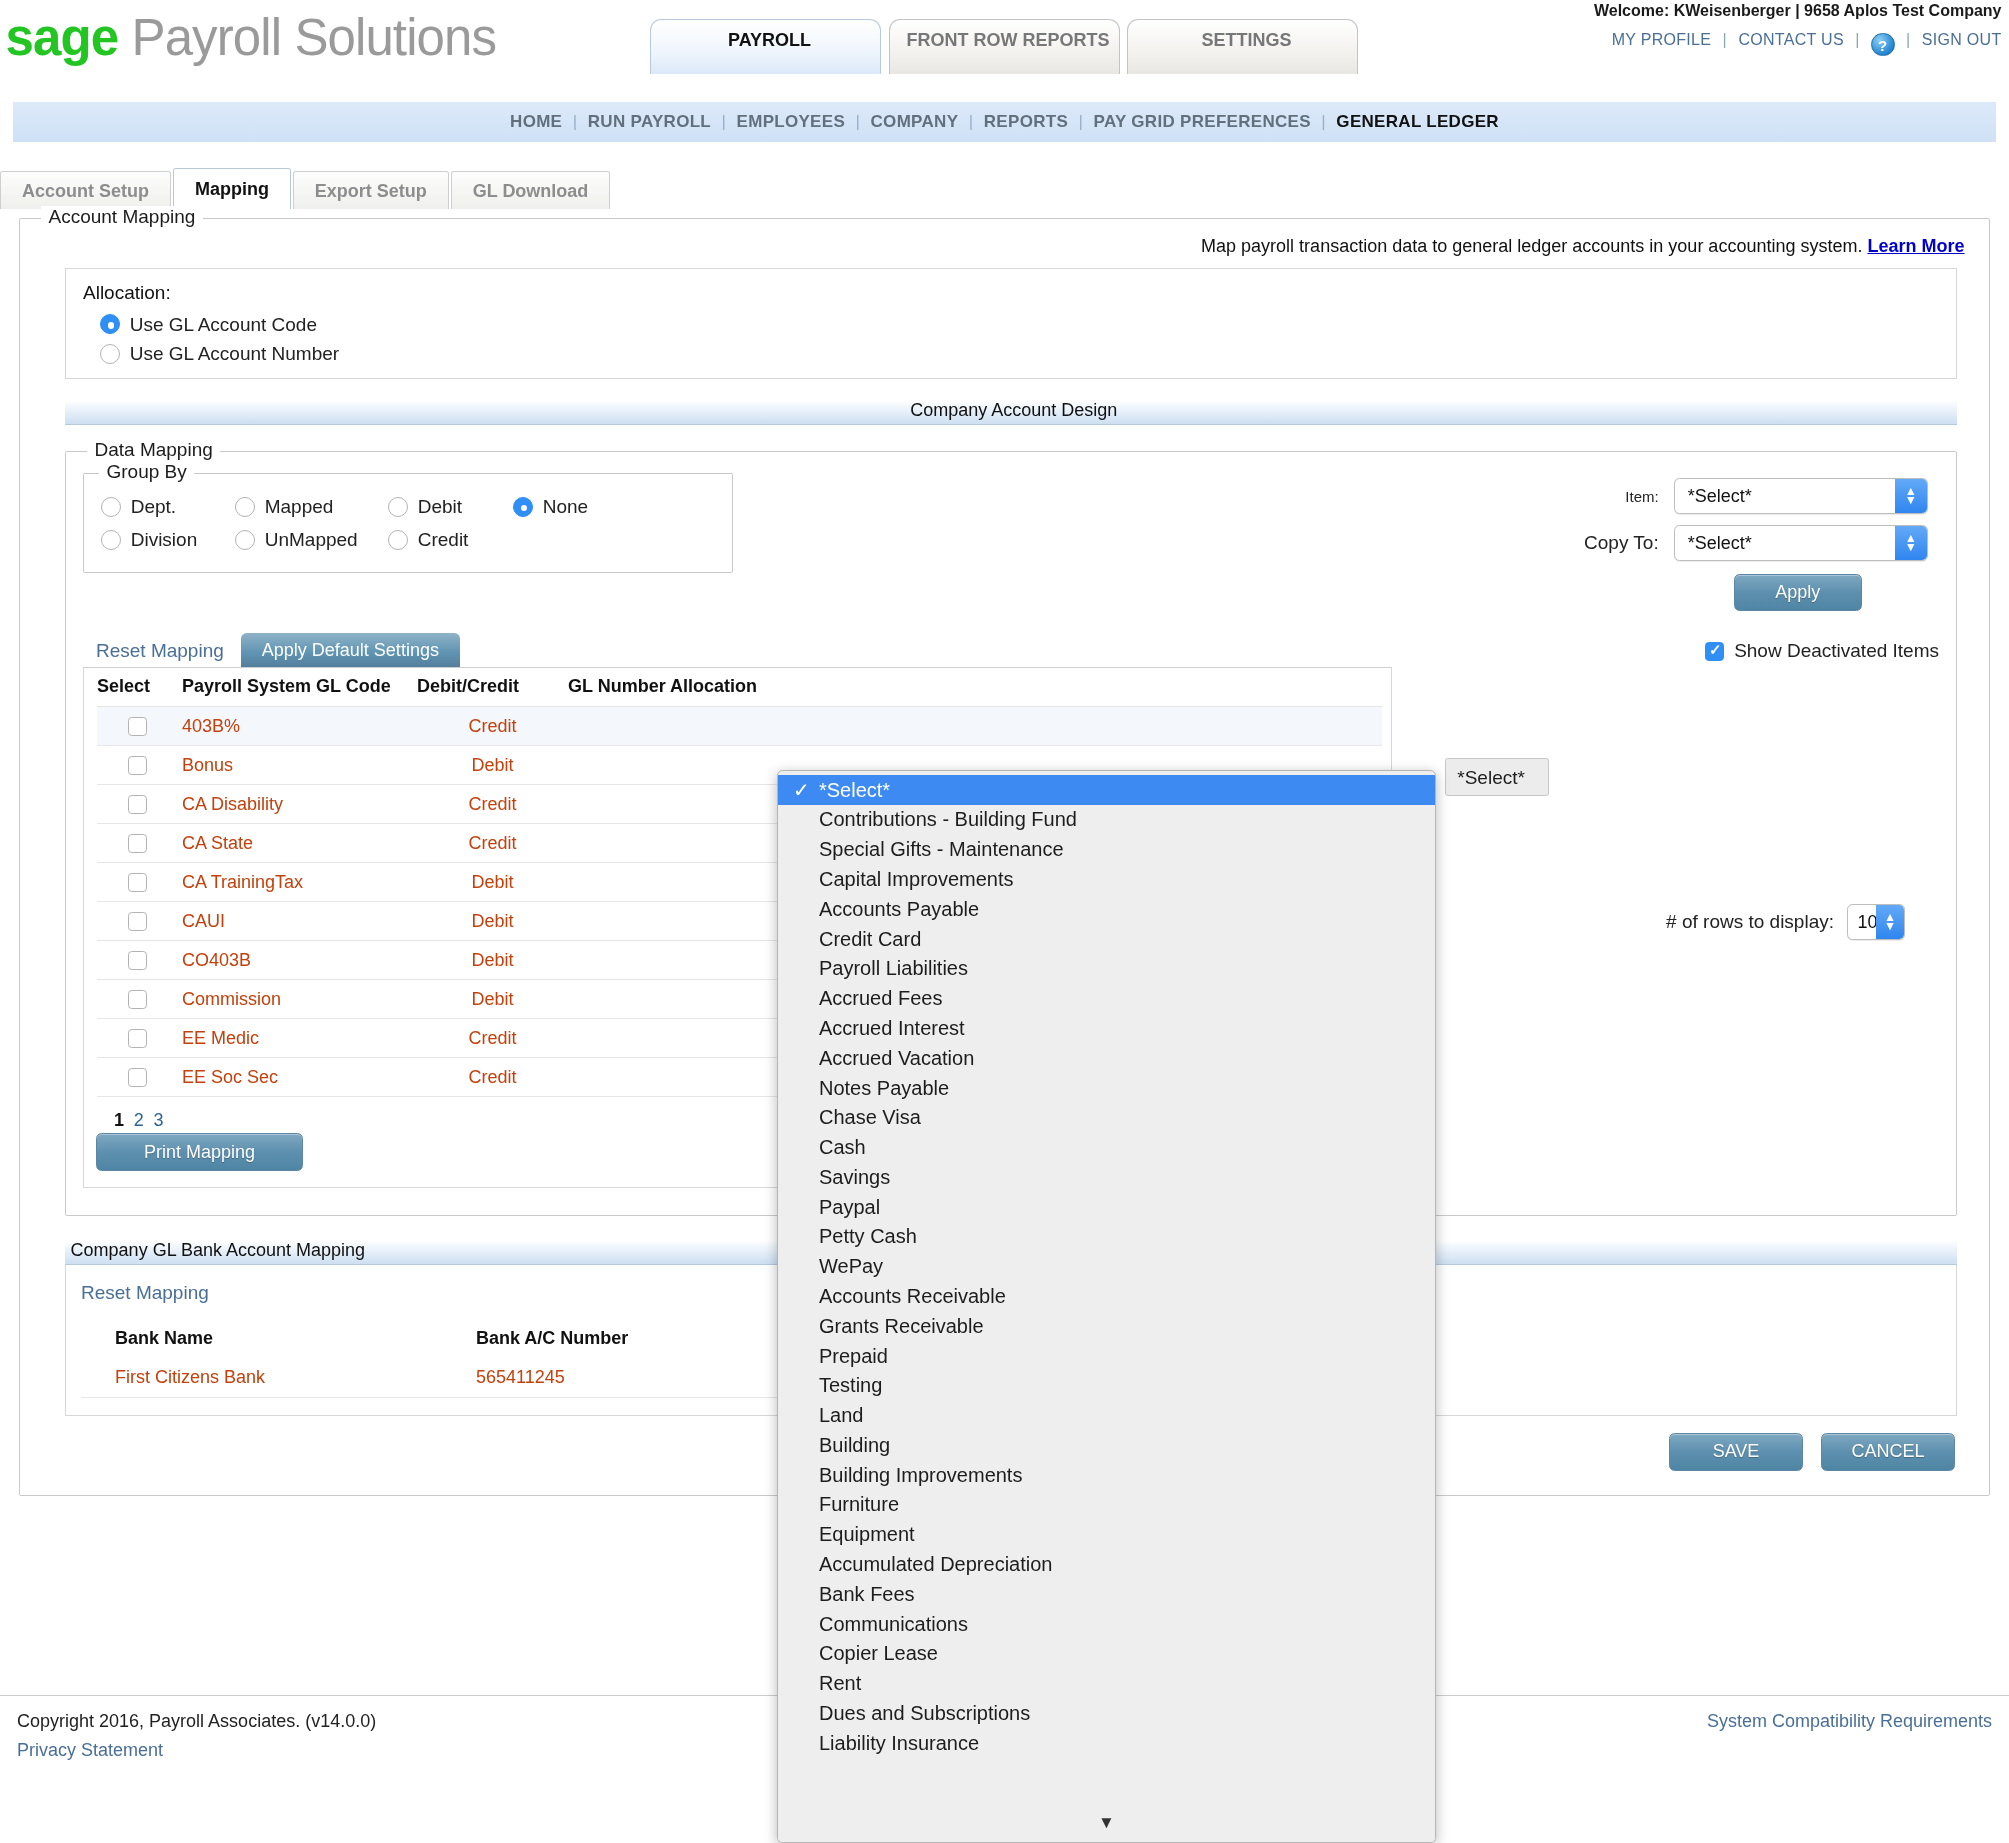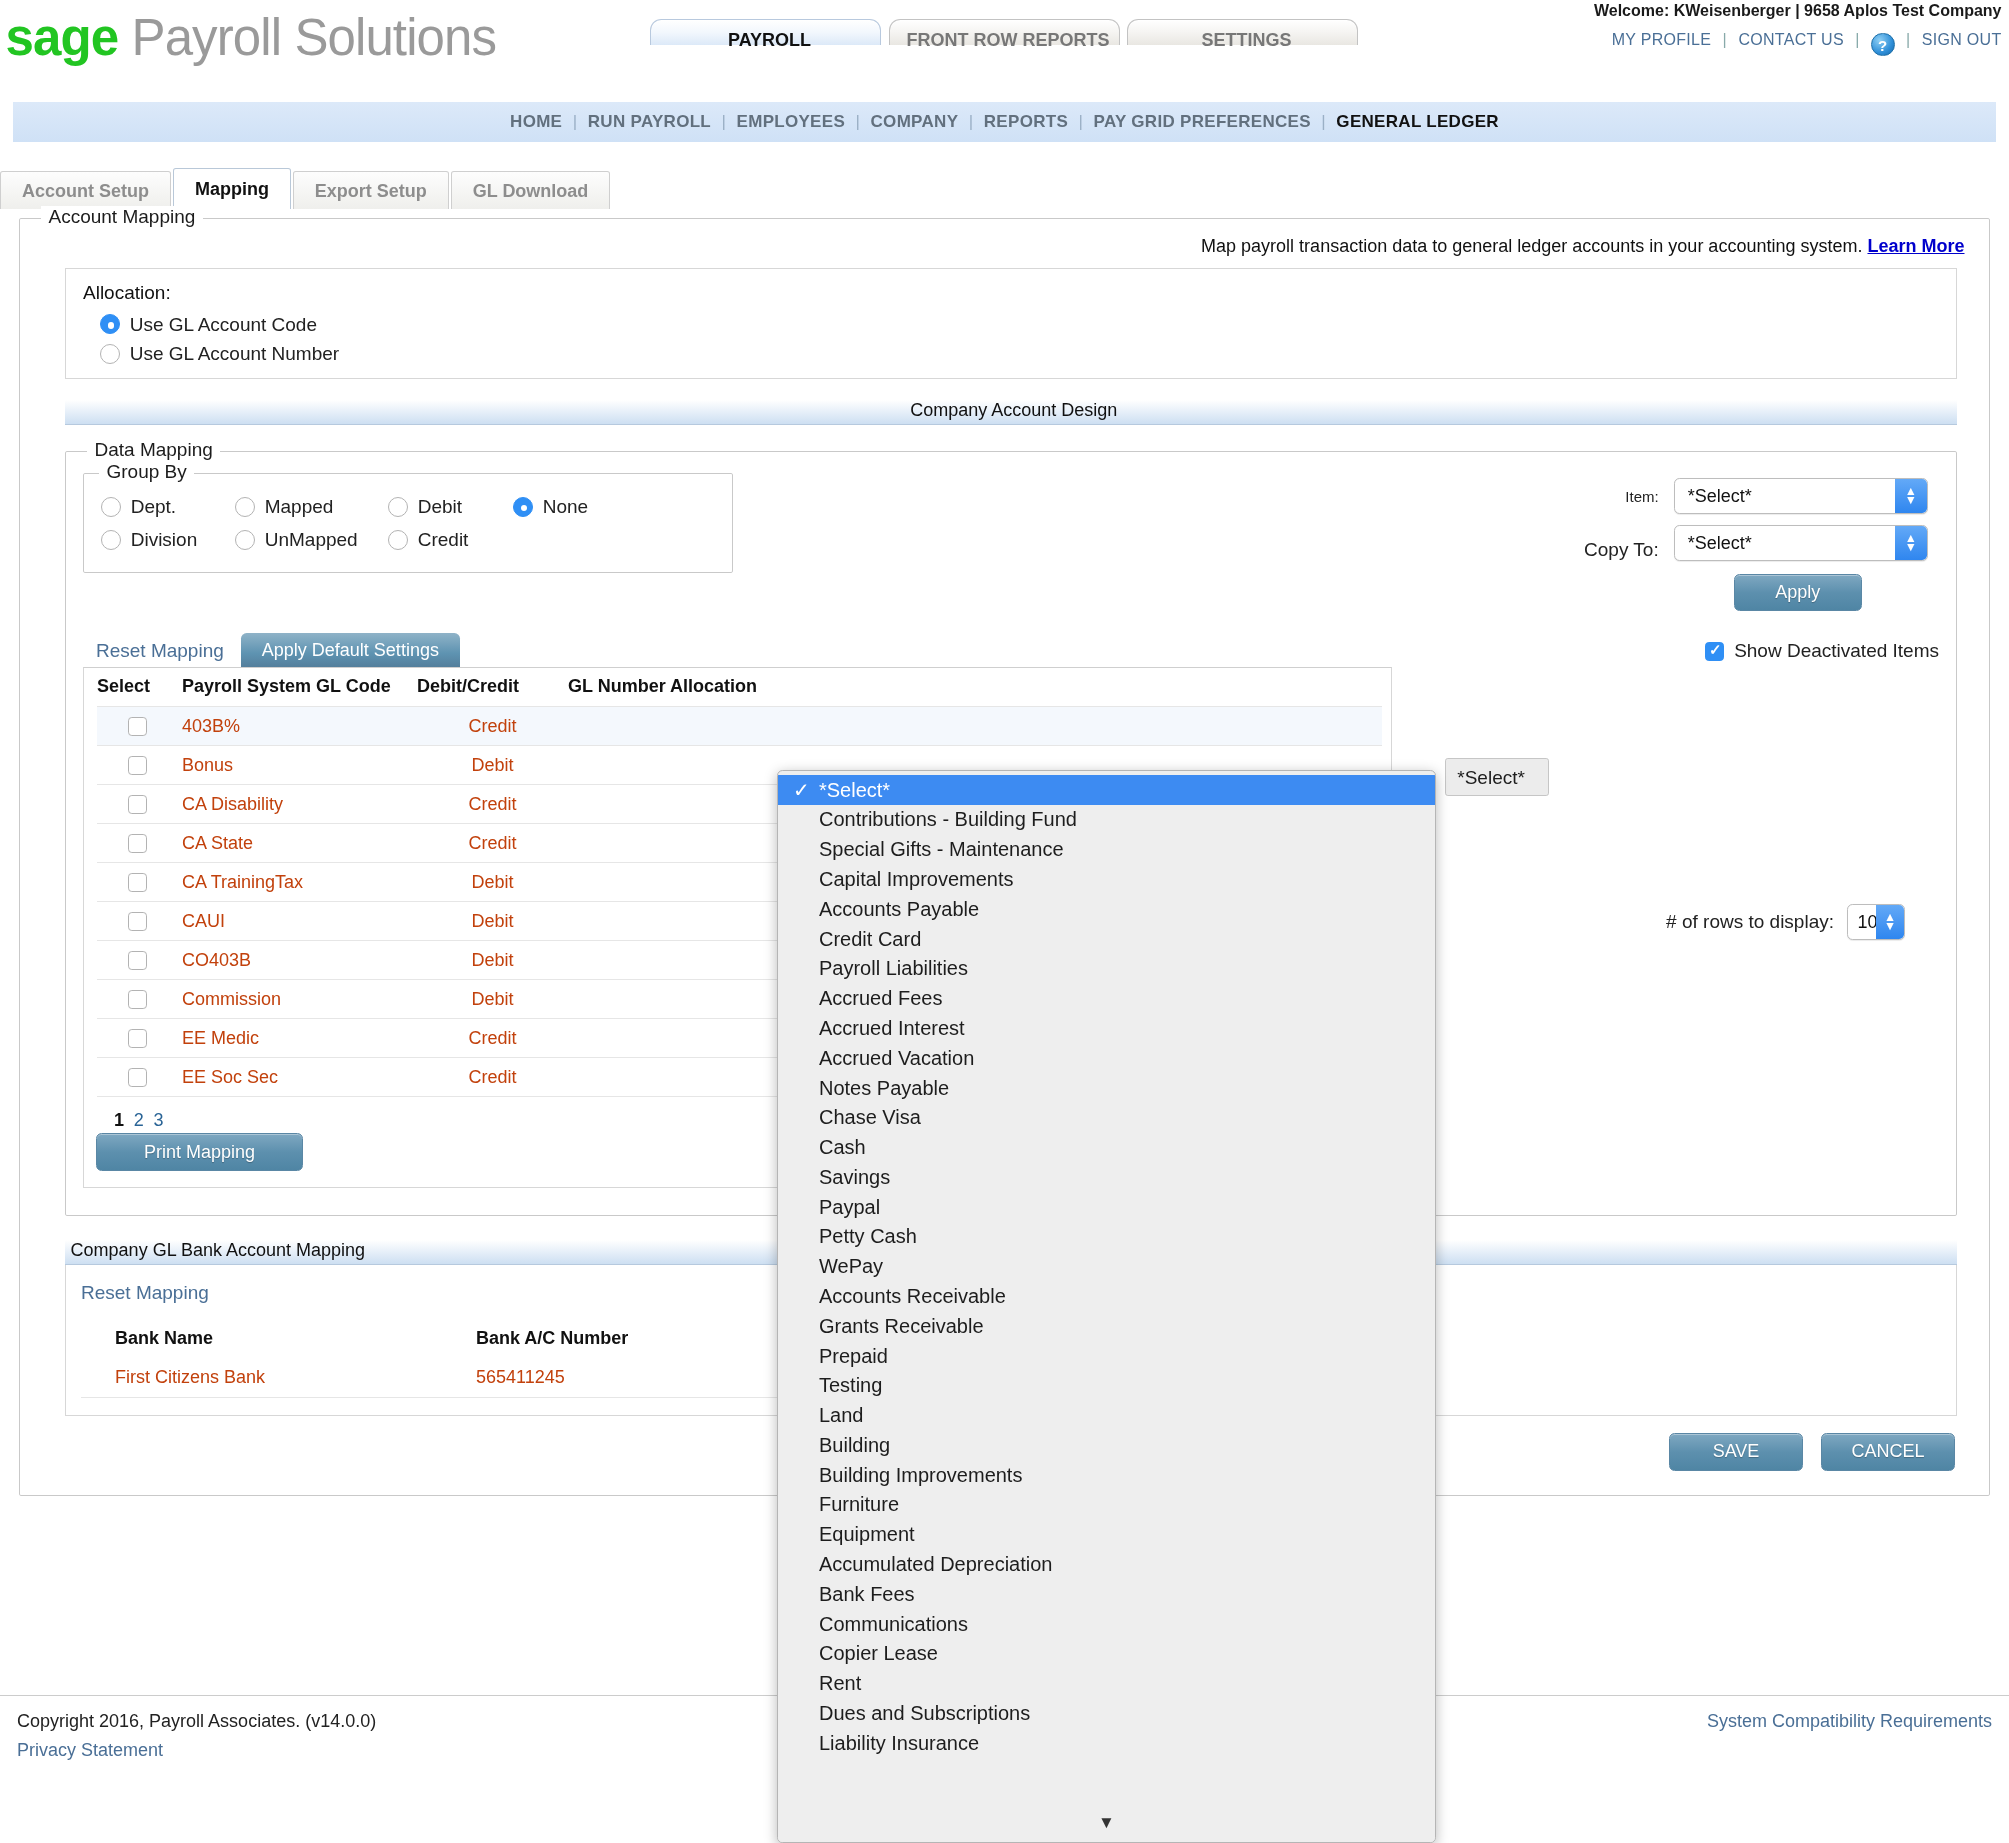--- a/index.html
+++ b/index.html
@@ -32,21 +32,21 @@
   .helpicon {
     display:inline-block; width:23.5px; height:23.5px; border-radius:50%;
     background: radial-gradient(circle at 35% 30%, #8fd0f5, #2f8fd8 60%, #1565a8);
     color:#fff; font-weight:bold; font-size:15px; text-align:center; line-height:23.5px;
     vertical-align:-5.6px; border:0.9px solid #1d6fa8;
   }
 
   
   .maintabs { position:absolute; left:650px; top:19px; display:flex; gap:7.5px; }
   .mtab {
-    width:231px; height:26px; line-height:41px; text-align:center;
+    width:231px; height:55px; line-height:41px; text-align:center;
     font-size:18px; font-weight:bold; color:#777;
     border:0.9px solid #c3c3c3; border-bottom:none;
     border-radius:11.3px 11.3px 0 0;
     background: linear-gradient(to bottom, #ffffff 0%, #f6f5f3 45%, #e9e7e2 100%);
     box-shadow: inset 0 0.9px 0 #fff;
     padding-left: 8px;
   }
   .mtab.active {
     color:#111;
     background: linear-gradient(to bottom, #ffffff 0%, #f2f7fd 50%, #dce9f8 100%);
@@ -309,21 +309,21 @@
           <div style="display:flex; align-items:center; justify-content:flex-end; margin-bottom:11.3px;">
             <span style="font-size:15px; margin-right:15px;">Item:</span>
             <span class="selbox">
               <span>*Select*</span>
               <span class="arrows">
                   <span>▲</span>
                   <span>▼</span>
                 </span>
             </span>
           </div>
-          <div style="display:flex; align-items:flex-end; justify-content:flex-end; margin-bottom:13px;">
+          <div style="display:flex; align-items:center; justify-content:flex-end; margin-bottom:13px;">
             <span style="font-size:19px; margin-right:15px;">Copy To:</span>
             <span class="selbox">
               <span>*Select*</span>
               <span class="arrows">
                   <span>▲</span>
                   <span>▼</span>
                 </span>
             </span>
           </div>
           <div style="text-align:right; padding-right:66px;">

